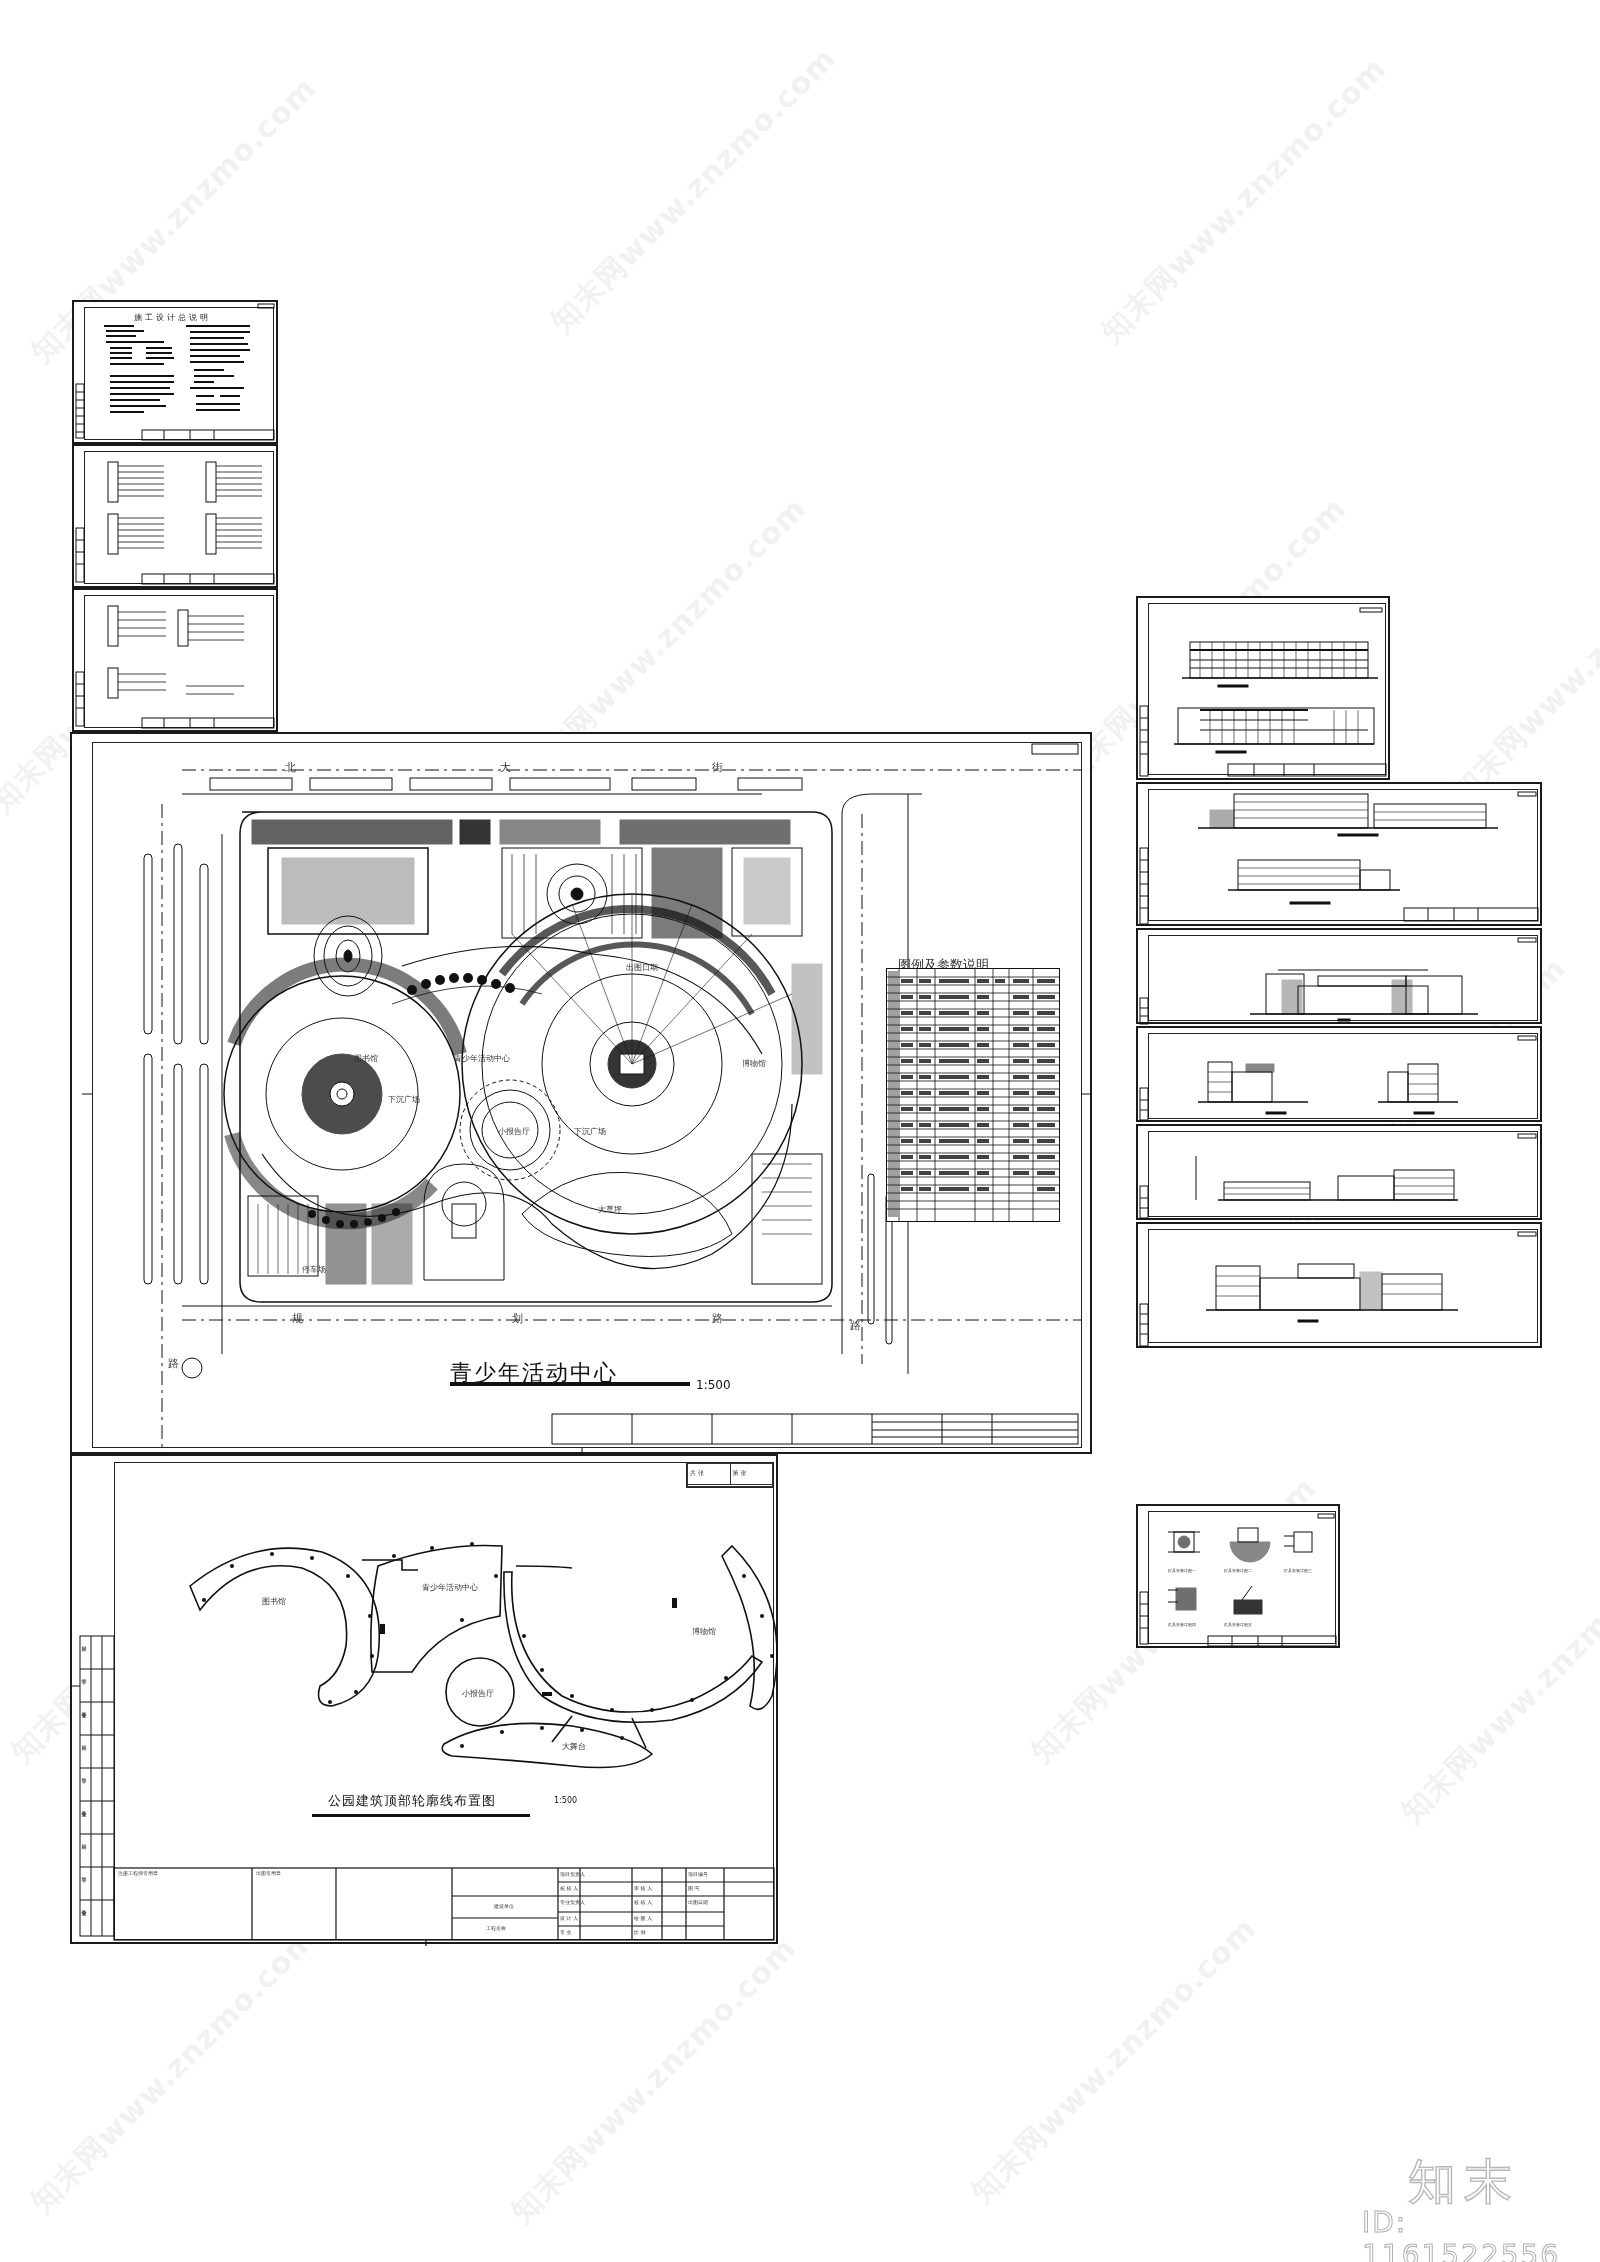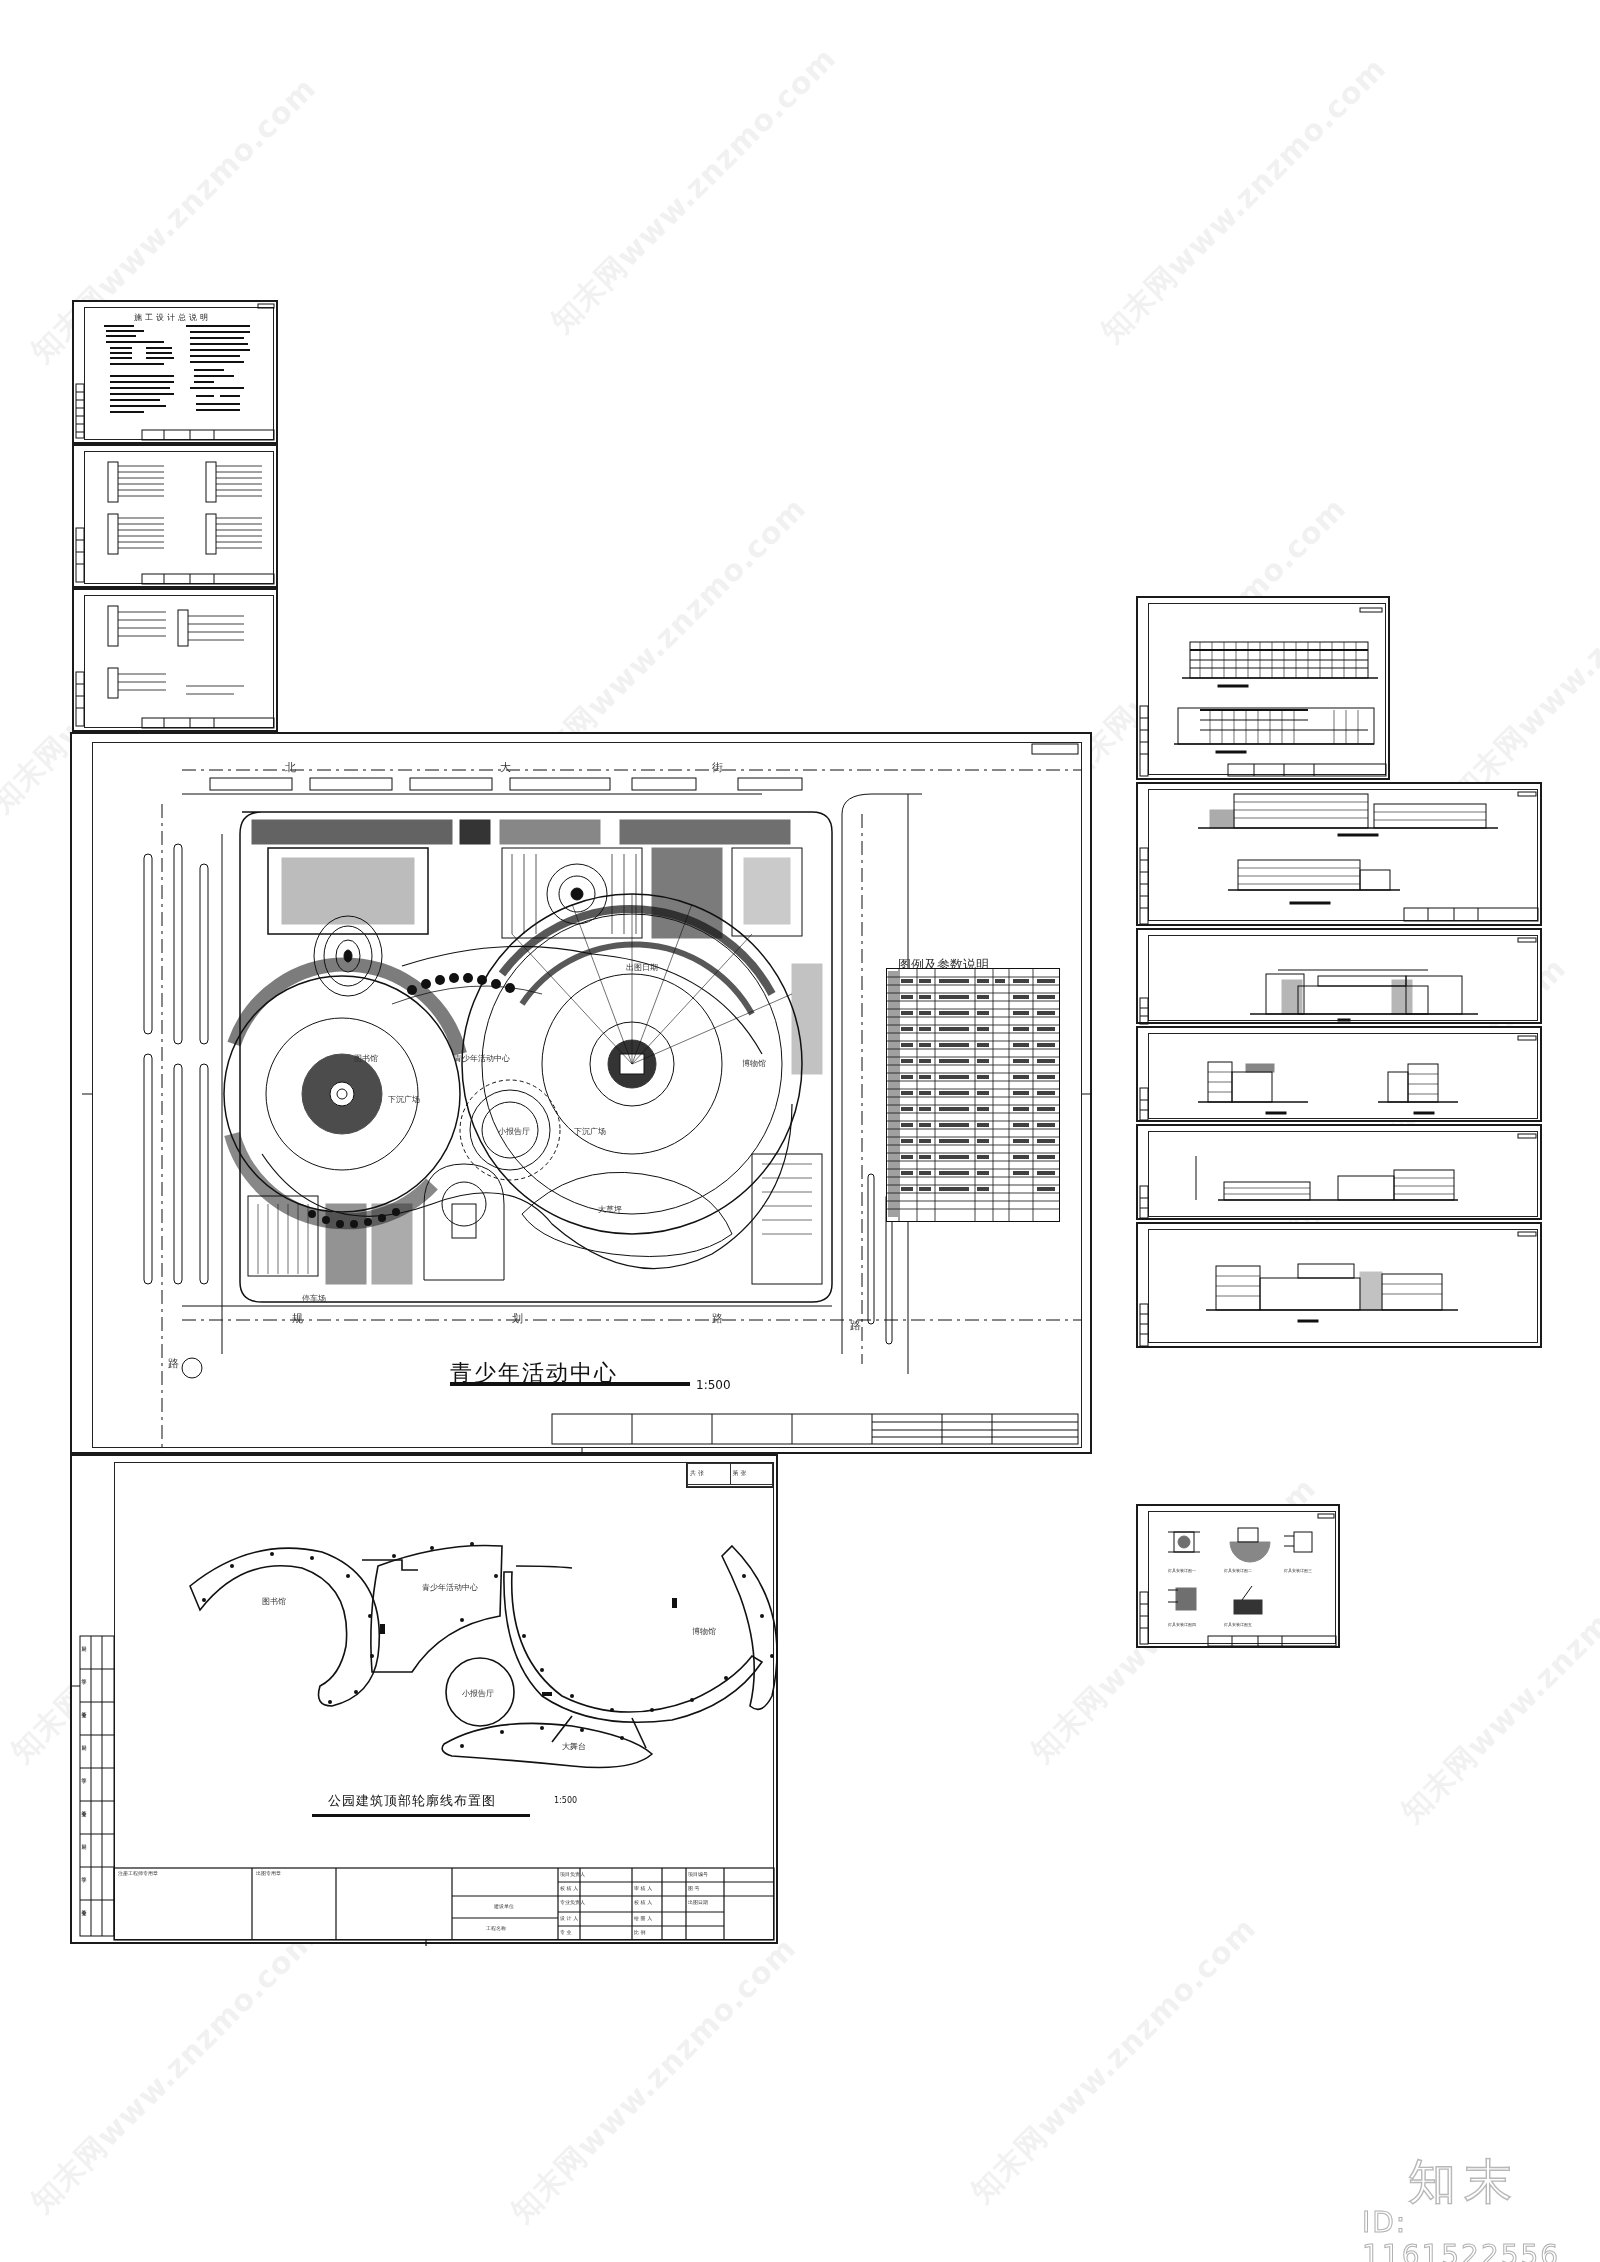--- a/index.html
+++ b/index.html
@@ -356,21 +356,21 @@
   <div class="label" style="left:778px;top:584px;font-size:11px;">路</div>
   <div class="label" style="left:96px;top:622px;font-size:11px;">路</div>
 
   <div class="label" style="left:282px;top:319px;">图书馆</div>
   <div class="label" style="left:382px;top:319px;">青少年活动中心</div>
   <div class="label" style="left:426px;top:392px;">小报告厅</div>
   <div class="label" style="left:502px;top:392px;">下沉广场</div>
   <div class="label" style="left:526px;top:470px;">大草坪</div>
   <div class="label" style="left:670px;top:324px;">博物馆</div>
   <div class="label" style="left:554px;top:228px;">出图日期</div>
-  <div class="label" style="left:230px;top:530px;margin-top:29px;">停车场</div>
+  <div class="label" style="left:230px;top:530px;">停车场</div>
   <div class="label" style="left:316px;top:360px;">下沉广场</div>
 
   <div class="legend-title" style="left:826px;top:222px;">图例及参数说明</div>
   <div class="legend-table" style="left:814px;top:234px;width:172px;height:252px;">
     <svg width="172" height="252">
       <g stroke="#111" stroke-width="0.8" fill="none">
         <line x1="12" y1="0" x2="12" y2="252"></line>
           <line x1="30" y1="0" x2="30" y2="252"></line>
           <line x1="48" y1="0" x2="48" y2="252"></line>
         <line x1="88" y1="0" x2="88" y2="252"></line>

